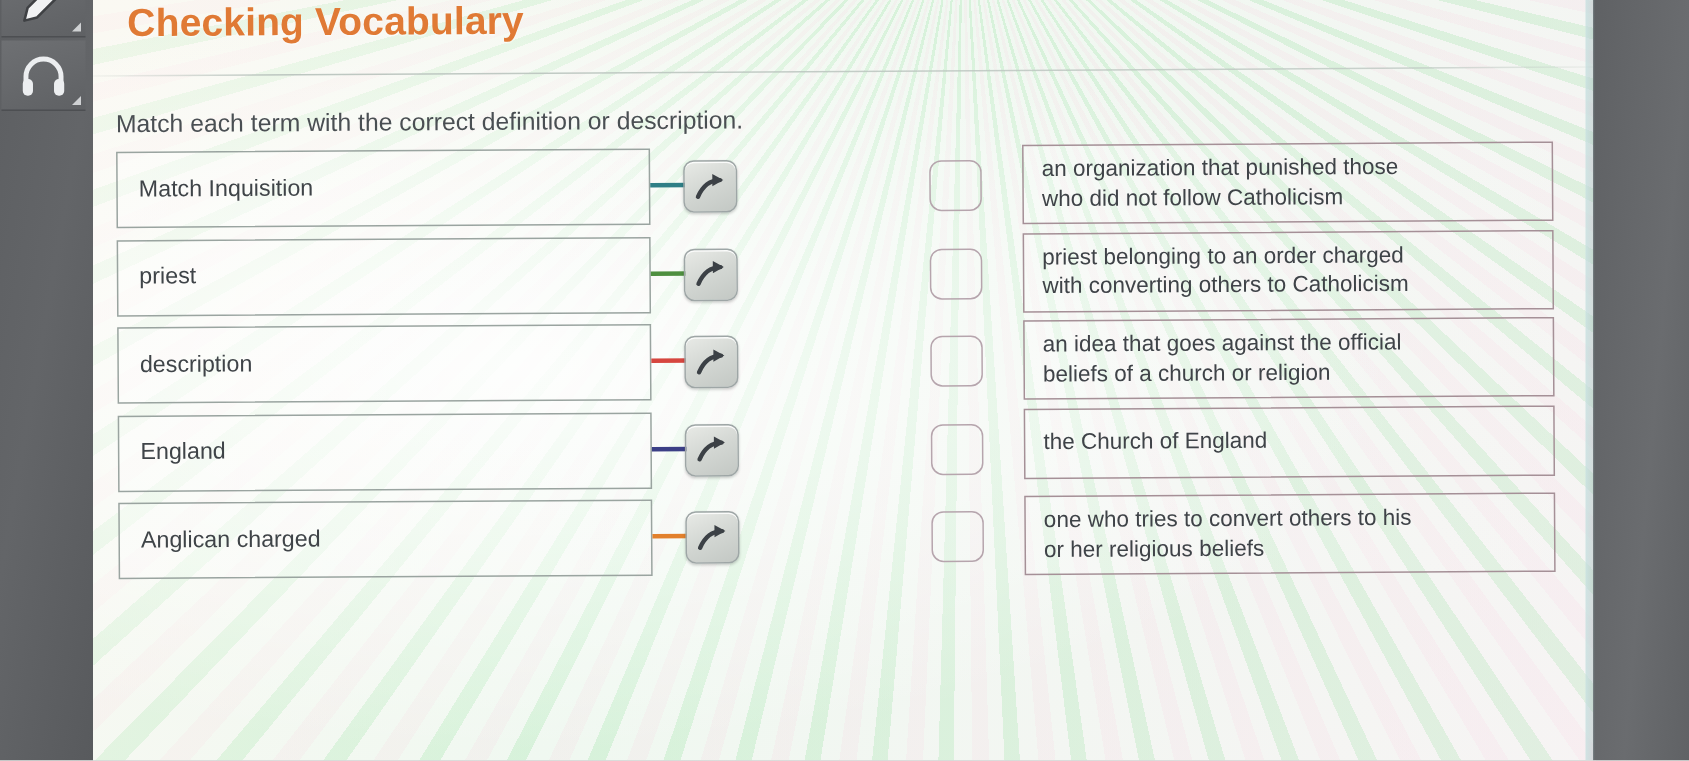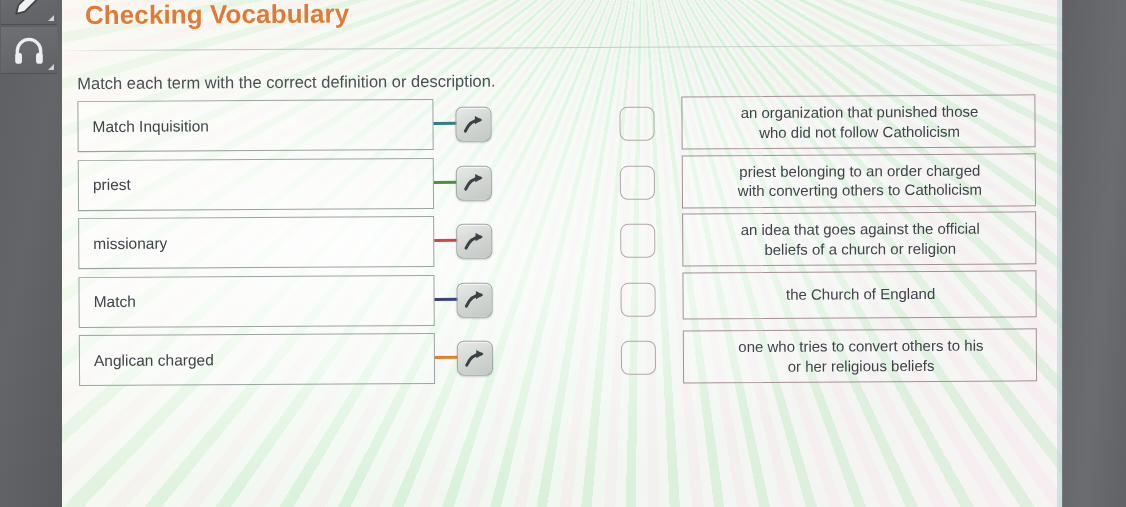--- a/index.html
+++ b/index.html
@@ -62,21 +62,20 @@
   }
 
   
   #page {
     position: absolute;
     left: 62px; top: 0;
     width: 1002px; height: 507px;
     background: #f2f7f2;
     overflow: hidden;
     z-index: 2;
-    text-align: center;
   }
   
   #page::before {
     content: "";
     position: absolute;
     left: -520px; top: -1180px;
     width: 2200px; height: 2200px;
     background:
       repeating-conic-gradient(from 0deg at 50% 50%,
         rgba(150,225,160,.42) 0deg 1.0deg,
@@ -239,34 +238,34 @@
           <div class="arrow-btn">
             <svg width="22" height="22" viewBox="0 0 24 24">
               <path d="M3 19 C7 10, 13 7, 19 7" fill="none" stroke="#3c4146" stroke-width="3.2" stroke-linecap="round"></path>
               <path d="M13.5 2.5 L21.5 7 L13.5 11.5 Z" fill="#3c4146"></path>
             </svg>
           </div>
         </div>
 
         <div class="row">
           <div class="term-box">
-            <span>missionary</span>
+            <span>description</span>
           </div>
           <div class="connector" style="background:#d6463f"></div>
           <div class="arrow-btn">
             <svg width="22" height="22" viewBox="0 0 24 24">
               <path d="M3 19 C7 10, 13 7, 19 7" fill="none" stroke="#3c4146" stroke-width="3.2" stroke-linecap="round"></path>
               <path d="M13.5 2.5 L21.5 7 L13.5 11.5 Z" fill="#3c4146"></path>
             </svg>
           </div>
         </div>
 
         <div class="row">
           <div class="term-box">
-            <span>Match</span>
+            <span>England</span>
           </div>
           <div class="connector" style="background:#3b3f86"></div>
           <div class="arrow-btn">
             <svg width="22" height="22" viewBox="0 0 24 24">
               <path d="M3 19 C7 10, 13 7, 19 7" fill="none" stroke="#3c4146" stroke-width="3.2" stroke-linecap="round"></path>
               <path d="M13.5 2.5 L21.5 7 L13.5 11.5 Z" fill="#3c4146"></path>
             </svg>
           </div>
         </div>
 

